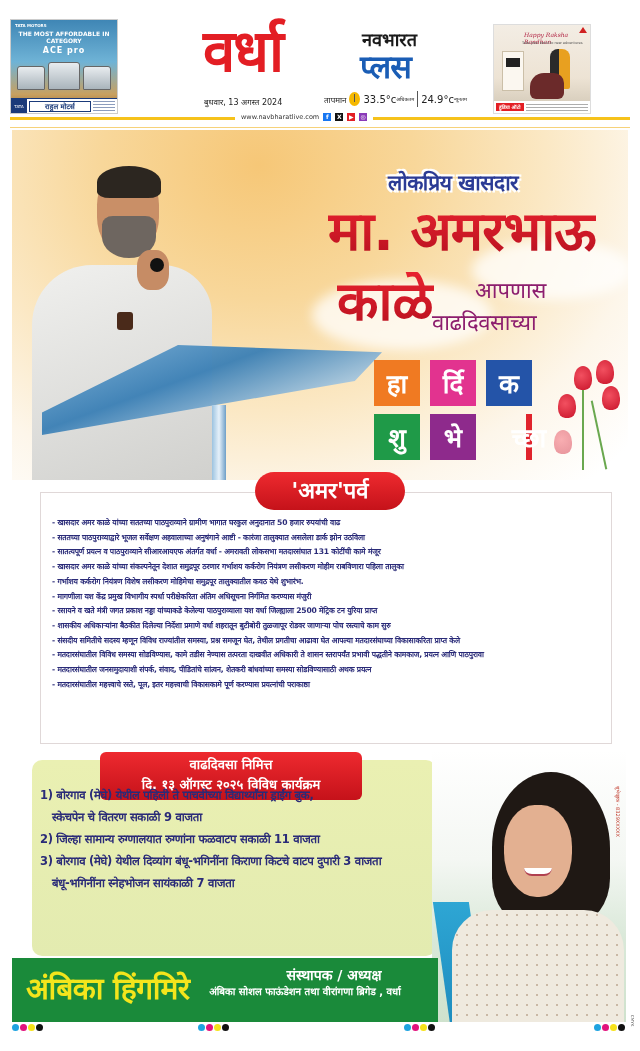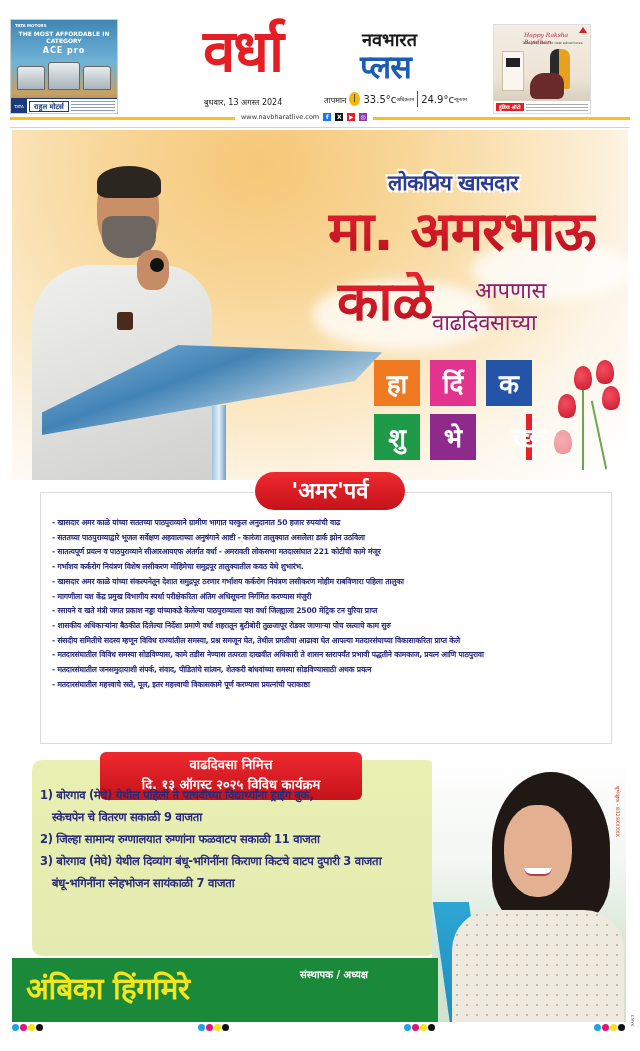--- a/index.html
+++ b/index.html
@@ -10,21 +10,21 @@
   .masthead { position: absolute; left: 0; top: 0; width: 640px; height: 130px; background: #fff; }
   .ad-left { position: absolute; left: 10px; top: 19px; width: 108px; height: 95px; background: linear-gradient(180deg, #3f86b5 0%, #6fb3d6 45%, #c8a060 80%, #8a6030 100%); border: 1px solid #ccc; overflow: hidden; }
   .ad-left .ad-brand { position: absolute; left: 4px; top: 3px; font-size: 4px; color: #fff; font-weight: bold; }
   .ad-left .ad-headline { position: absolute; left: 0; right: 0; top: 10px; text-align: center; font-size: 6px; color: #fff; font-weight: bold; line-height: 7px; }
   .ad-left .ad-product { position: absolute; left: 0; right: 0; top: 26px; text-align: center; font-size: 8px; color: #fff; font-weight: bold; letter-spacing: 1px; }
   .ad-left .trucks { position: absolute; left: 6px; right: 6px; top: 40px; height: 30px; display: flex; justify-content: space-between; align-items: flex-end; }
   .ad-left .truck { width: 28px; height: 24px; background: linear-gradient(#e8ecef, #a9b4bb); border-radius: 3px 3px 1px 1px; border: 1px solid #666; }
   .ad-left .truck.mid { width: 32px; height: 28px; }
   .ad-left .ad-dealer { position: absolute; left: 0; right: 0; bottom: 0; height: 15px; background: #fff; border-top: 1px solid #1a3a7a; display: flex; align-items: center; }
   .ad-left .ad-dealer .logo { width: 16px; height: 15px; background: #1a3a7a; color: #fff; font-size: 4px; text-align: center; line-height: 15px; }
-  .ad-left .ad-dealer .name { font-size: 7px; font-weight: bold; color: #1a3a7a; padding: 0 4px; border: 1px solid #1a3a7a; margin-left: 2px; }
+  .ad-left .ad-dealer .name { font-size: 7px; font-weight: bold; color: #1a3a7a; padding: 0 15px; border: 1px solid #1a3a7a; margin-left: 2px; }
   .ad-left .ad-dealer .addr { flex: 1; height: 11px; margin: 0 2px; background: repeating-linear-gradient(180deg, #1a3a7a 0 1px, #fff 1px 3px); opacity: .5; }
 
   .logo-main { position: absolute; left: 203px; top: 20px; font-size: 58px; font-weight: bold; color: #e31e24; line-height: 62px; letter-spacing: -2px; font-family: "DejaVu Sans", sans-serif; }
   .logo-sub1 { position: absolute; left: 362px; top: 30px; font-size: 18px; font-weight: bold; color: #1a1a1a; line-height: 20px; }
   .logo-sub2 { position: absolute; left: 360px; top: 50px; font-size: 32px; font-weight: bold; color: #1a5db5; line-height: 34px; letter-spacing: -1px; }
   .date-line { position: absolute; left: 204px; top: 96px; font-size: 8px; color: #222; }
   .weather { position: absolute; left: 324px; top: 91px; display: flex; align-items: center; gap: 3px; font-size: 8px; color: #222; }
   .weather .therm { width: 11px; height: 14px; border-radius: 50%; background: #f5b800; display: inline-block; position: relative; }
   .weather .therm::after { content: ""; position: absolute; left: 5px; top: 2px; width: 1px; height: 8px; background: #555; }
   .weather .temp { display: flex; flex-direction: row; align-items: center; line-height: 9px; }
@@ -97,21 +97,21 @@
   .portrait .hair { position: absolute; left: 60px; top: 22px; width: 118px; height: 152px; background: #1f1814; border-radius: 50% 50% 30% 30%; }
   .portrait .face { position: absolute; left: 72px; top: 55px; width: 68px; height: 92px; background: #e3b091; border-radius: 45% 45% 48% 48%; }
   .portrait .smile { position: absolute; left: 92px; top: 118px; width: 28px; height: 8px; background: #fff; border-radius: 0 0 14px 14px; border-bottom: 2px solid #b04050; }
   .portrait .kurta { position: absolute; left: 20px; top: 160px; width: 172px; height: 120px; background: radial-gradient(circle, #c9b8a5 1px, transparent 1.5px) 0 0/10px 10px, #efeadf; border-radius: 40px 40px 0 0; }
   .portrait .dupatta { position: absolute; left: 10px; top: 152px; width: 36px; height: 130px; background: linear-gradient(180deg, #2ea6d4, #1d8bbd); transform: skewX(8deg); }
   .portrait .credit { position: absolute; left: 183px; top: 36px; writing-mode: vertical-rl; font-size: 5px; color: #c0392b; }
 
   
   .name-banner { position: absolute; left: 12px; top: 958px; width: 426px; height: 64px; background: #1a8a3a; }
   .name-banner .nm { position: absolute; left: 14px; top: 10px; font-size: 30px; font-weight: bold; color: #f4e51c; line-height: 42px; letter-spacing: -0.5px; }
-  .name-banner .role { position: absolute; left: 218px; top: 10px; width: 208px; text-align: center; font-size: 10px; color: #fff; font-weight: bold; line-height: 14px; }
+  .name-banner .role { position: absolute; left: 218px; top: 10px; width: 208px; text-align: center; font-size: 14px; color: #fff; font-weight: bold; line-height: 14px; }
   .name-banner .org { position: absolute; left: 160px; top: 26px; width: 266px; text-align: center; font-size: 10px; color: #fff; font-weight: bold; line-height: 16px; }
 
   
   .cmyk { position: absolute; top: 1024px; display: flex; gap: 1px; }
   .cmyk span { width: 7px; height: 7px; border-radius: 50%; display: inline-block; }
   .reg-mark { position: absolute; left: 630px; top: 1015px; writing-mode: vertical-rl; font-size: 4px; color: #555; }
 </style>
 </head>
 <body>
 
@@ -220,23 +220,23 @@
     <div class="tulip" style="left:50px;top:26px;"></div>
     <div class="tulip" style="left:2px;top:70px;opacity:.45;"></div>
   </div>
 </div>
 
 <div class="parva-box"></div>
 <div class="parva-pill">'अमर'पर्व</div>
 <ul class="parva-list">
   <li>- खासदार अमर काळे यांच्या सततच्या पाठपुराव्याने ग्रामीण भागात घरकुल अनुदानात 50 हजार रुपयांची वाढ</li>
   <li>- सततच्या पाठपुराव्याद्वारे भूजल सर्वेक्षण अहवालाच्या अनुषंगाने आष्टी - कारंजा तालुक्यात असलेला डार्क झोन उठविला</li>
-  <li>- सातत्यपूर्ण प्रयत्न व पाठपुराव्याने सीआरआयएफ अंतर्गत वर्धा - अमरावती लोकसभा मतदारसंघात 221 कोटींची कामे मंजूर</li>
+  <li>- सातत्यपूर्ण प्रयत्न व पाठपुराव्याने सीआरआयएफ अंतर्गत वर्धा - अमरावती लोकसभा मतदारसंघात 131 कोटींची कामे मंजूर</li>
+  <li>- खासदार अमर काळे यांच्या संकल्पनेतून देशात समुद्रपूर ठरणार गर्भाशय कर्करोग नियंत्रण लसीकरण मोहीम राबविणारा पहिला तालुका</li>
   <li>- गर्भाशय कर्करोग नियंत्रण विशेष लसीकरण मोहिमेचा समुद्रपूर तालुक्यातील कवठ येथे शुभारंभ.</li>
-  <li>- खासदार अमर काळे यांच्या संकल्पनेतून देशात समुद्रपूर ठरणार गर्भाशय कर्करोग नियंत्रण लसीकरण मोहीम राबविणारा पहिला तालुका</li>
   <li>- मागणीला यश केंद्र प्रमुख विभागीय स्पर्धा परीक्षेकरिता अंतिम अधिसूचना निर्गमित करण्यास मंजुरी</li>
   <li>- रसायने व खते मंत्री जगत प्रकाश नड्डा यांच्याकडे केलेल्या पाठपुराव्याला यश वर्धा जिल्ह्याला 2500 मेट्रिक टन युरिया प्राप्त</li>
   <li>- शासकीय अधिकाऱ्यांना बैठकीत दिलेल्या निर्देशा प्रमाणे वर्धा शहरातून बुटीबोरी तुळजापूर रोडवर जाणाऱ्या पोच रस्त्याचे काम सुरु</li>
   <li>- संसदीय समितीचे सदस्य म्हणून विविध राज्यांतील समस्या, प्रश्न समजून घेत, तेथील प्रगतीचा आढावा घेत आपल्या मतदारसंघाच्या विकासाकरिता प्राप्त केले</li>
   <li>- मतदारसंघातील विविध समस्या सोडविण्यास, कामे तडीस नेण्यास तत्परता दाखवीत अधिकारी ते शासन स्तरापर्यंत प्रभावी पद्धतीने कामकाज, प्रयत्न आणि पाठपुरावा</li>
   <li>- मतदारसंघातील जनसमुदायाशी संपर्क, संवाद, पीडितांचे सांत्वन, शेतकरी बांधवांच्या समस्या सोडविण्यासाठी अथक प्रयत्न</li>
   <li>- मतदारसंघातील महत्त्वाचे रस्ते, पूल, इतर महत्त्वाची विकासकामे पूर्ण करण्यास प्रयत्नांची पराकाष्ठा</li>
 </ul>
 
 <div class="prog-box"></div>
@@ -265,20 +265,21 @@
   <div class="face"></div>
   <div class="smile"></div>
   <div class="dupatta"></div>
   <div class="kurta"></div>
   <div class="credit">शुभेच्छुक - 8329XXXXX</div>
 </div>
 
 <div class="name-banner">
   <div class="nm">अंबिका हिंगमिरे</div>
   <div class="role">संस्थापक / अध्यक्ष</div>
+  <div class="org">अंबिका सोशल फाऊंडेशन तथा वीरांगणा ब्रिगेड , वर्धा</div>
 </div>
 
 <div class="cmyk" style="left:12px;">
   <span class="c0" style="background: rgb(31, 163, 224);"></span>
     <span class="c1" style="background: rgb(226, 19, 125);"></span>
     <span class="c2" style="background: rgb(247, 226, 26);"></span>
     <span class="c3" style="background: rgb(17, 17, 17);"></span>
 </div>
 <div class="cmyk" style="left:198px;">
   <span class="c0" style="background: rgb(31, 163, 224);"></span>

